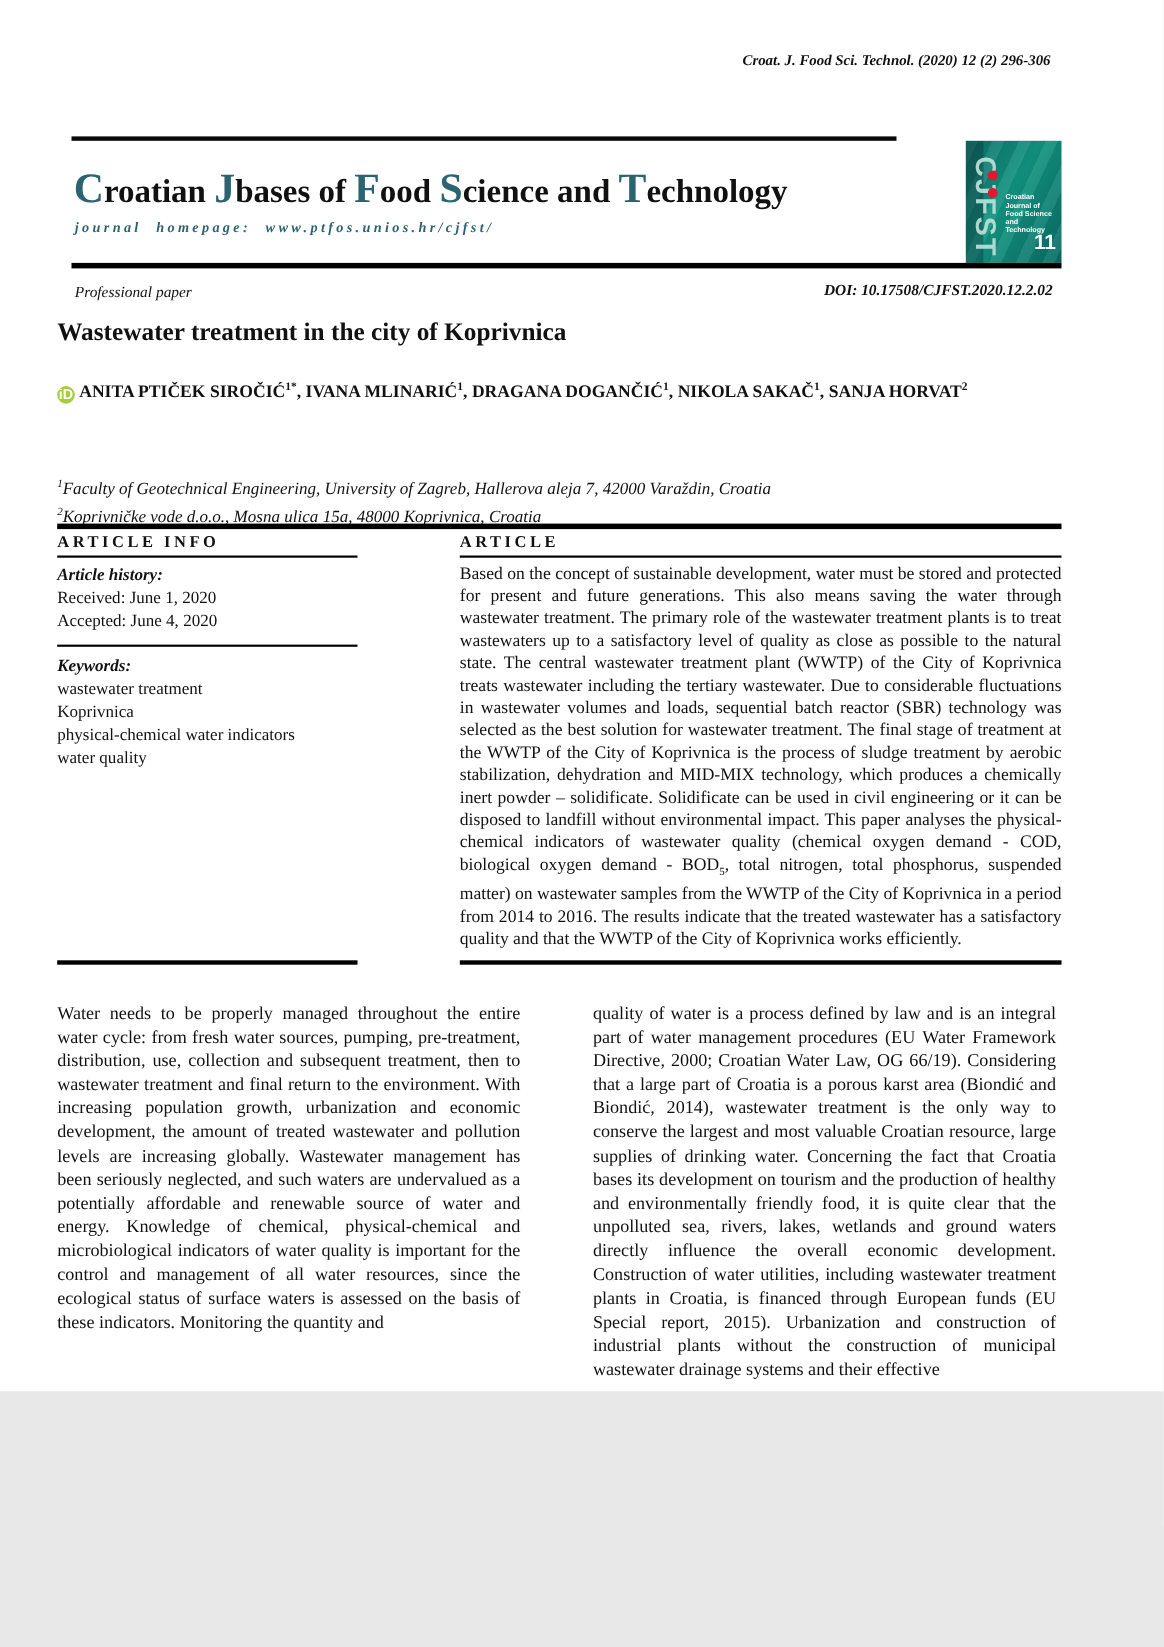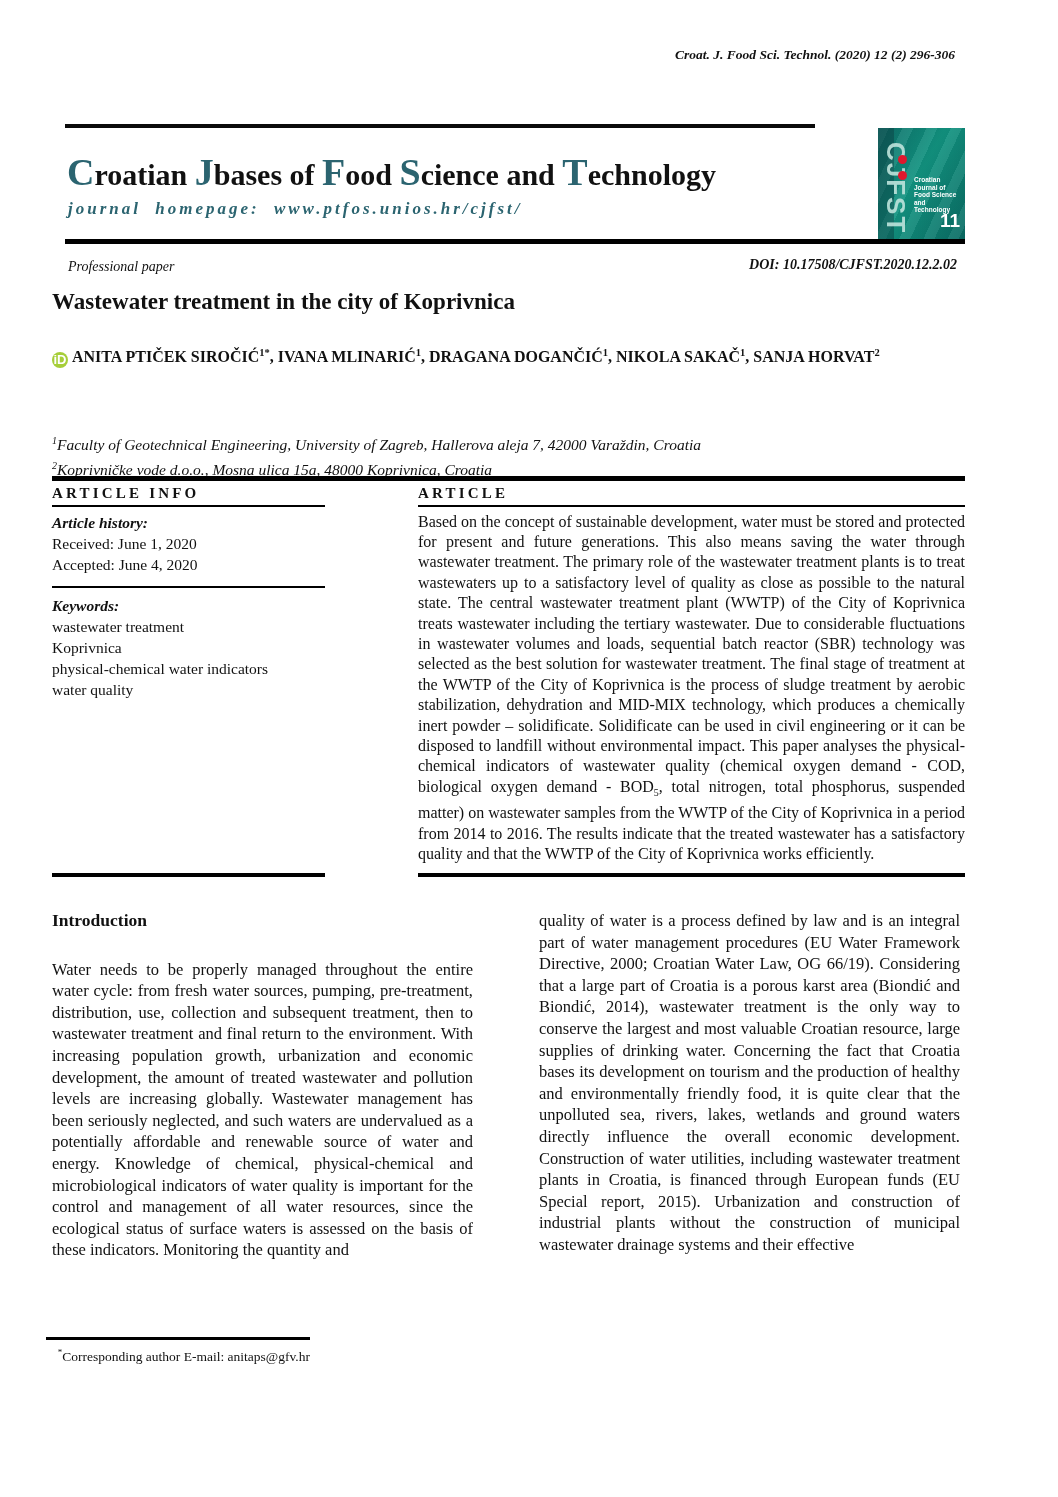--- a/index.html
+++ b/index.html
@@ -1,39 +1,39 @@
 <!DOCTYPE html>
 <html><head>
 <meta charset="utf-8">
 <style>
   * { margin:0; padding:0; box-sizing:border-box; }
   html,body { background:#e8e8e8; }
   .page {
     position:relative;
-    width:1058px; height:1497px;
+    width:1058px; height:1265px;
     margin:0 auto;
     background:#ffffff;
     font-family:"Liberation Serif", serif;
     color:#111;
     overflow:hidden;
   }
 
   
   .running-head {
     position:absolute; top:47px; right:103px;
     font-style:italic; font-weight:600; font-size:13.5px;
   }
 
   
   .rule-top { position:absolute; top:124px; left:65px; width:750px; height:4px; background:#0a0a0a; }
   .journal-title { position:absolute; top:150px; left:67px; font-weight:bold; font-size:30px; line-height:44px; white-space:nowrap; }
   .jt-lead { font-size:38px; color:#2b6470; }
   .homepage {
     position:absolute; top:199px; left:68px;
-    color:#2b6470; font-style:italic; font-weight:bold; font-size:17px;
+    color:#2b6470; font-style:italic; font-weight:bold; font-size:13px;
     letter-spacing:3px; word-spacing:7px; white-space:nowrap;
   }
   .rule-bottom { position:absolute; top:239px; left:65px; width:900px; height:5px; background:#000; }
 
   
   .logo {
     position:absolute; top:128px; left:878px; width:87px; height:111px;
     background:
       repeating-linear-gradient(115deg, rgba(255,255,255,0.07) 0 10px, rgba(0,0,0,0.05) 10px 22px),
       linear-gradient(120deg,#0d6e68 0%, #129481 45%, #0a6b63 100%);
@@ -168,21 +168,20 @@
       <div class="ia-right">
         <div class="ia-heading">ARTICLE</div>
         <div class="abstract-text"><span>Based on the concept of sustainable development, water must be stored and protected for present and future generations. This also means saving the water through wastewater treatment. The primary role of the wastewater treatment plants is to treat wastewaters up to a satisfactory level of quality as close as possible to the natural state. The central wastewater treatment plant (WWTP) of the City of Koprivnica treats wastewater including the tertiary wastewater. Due to considerable fluctuations in wastewater volumes and loads, sequential batch reactor (SBR) technology was selected as the best solution for wastewater treatment. The final stage of treatment at the WWTP of the City of Koprivnica is the process of sludge treatment by aerobic stabilization, dehydration and MID-MIX technology, which produces a chemically inert powder – solidificate. Solidificate can be used in civil engineering or it can be disposed to landfill without environmental impact. This paper analyses the physical-chemical indicators of wastewater quality (chemical oxygen demand - COD, biological oxygen demand - BOD</span><sub>5</sub><span>, total nitrogen, total phosphorus, suspended matter) on wastewater samples from the WWTP of the City of Koprivnica in a period from 2014 to 2016. The results indicate that the treated wastewater has a satisfactory quality and that the WWTP of the City of Koprivnica works efficiently.</span></div>
       </div>
     </div>
   </div>
 
   <div class="body-section">
     <div class="cols">
       <div class="col left">
-        <h2 class="section-heading">Introduction</h2>
         <div>Water needs to be properly managed throughout the entire water cycle: from fresh water sources, pumping, pre-treatment, distribution, use, collection and subsequent treatment, then to wastewater treatment and final return to the environment. With increasing population growth, urbanization and economic development, the amount of treated wastewater and pollution levels are increasing globally. Wastewater management has been seriously neglected, and such waters are undervalued as a potentially affordable and renewable source of water and energy. Knowledge of chemical, physical-chemical and microbiological indicators of water quality is important for the control and management of all water resources, since the ecological status of surface waters is assessed on the basis of these indicators. Monitoring the quantity and</div>
       </div>
       <div class="col">
         <div>quality of water is a process defined by law and is an integral part of water management procedures (EU Water Framework Directive, 2000; Croatian Water Law, OG 66/19). Considering that a large part of Croatia is a porous karst area (Biondić and Biondić, 2014), wastewater treatment is the only way to conserve the largest and most valuable Croatian resource, large supplies of drinking water. Concerning the fact that Croatia bases its development on tourism and the production of healthy and environmentally friendly food, it is quite clear that the unpolluted sea, rivers, lakes, wetlands and ground waters directly influence the overall economic development. Construction of water utilities, including wastewater treatment plants in Croatia, is financed through European funds (EU Special report, 2015). Urbanization and construction of industrial plants without the construction of municipal wastewater drainage systems and their effective</div>
       </div>
     </div>
   </div>
 
   <div class="footnote">
     <div class="fn-rule"></div>

